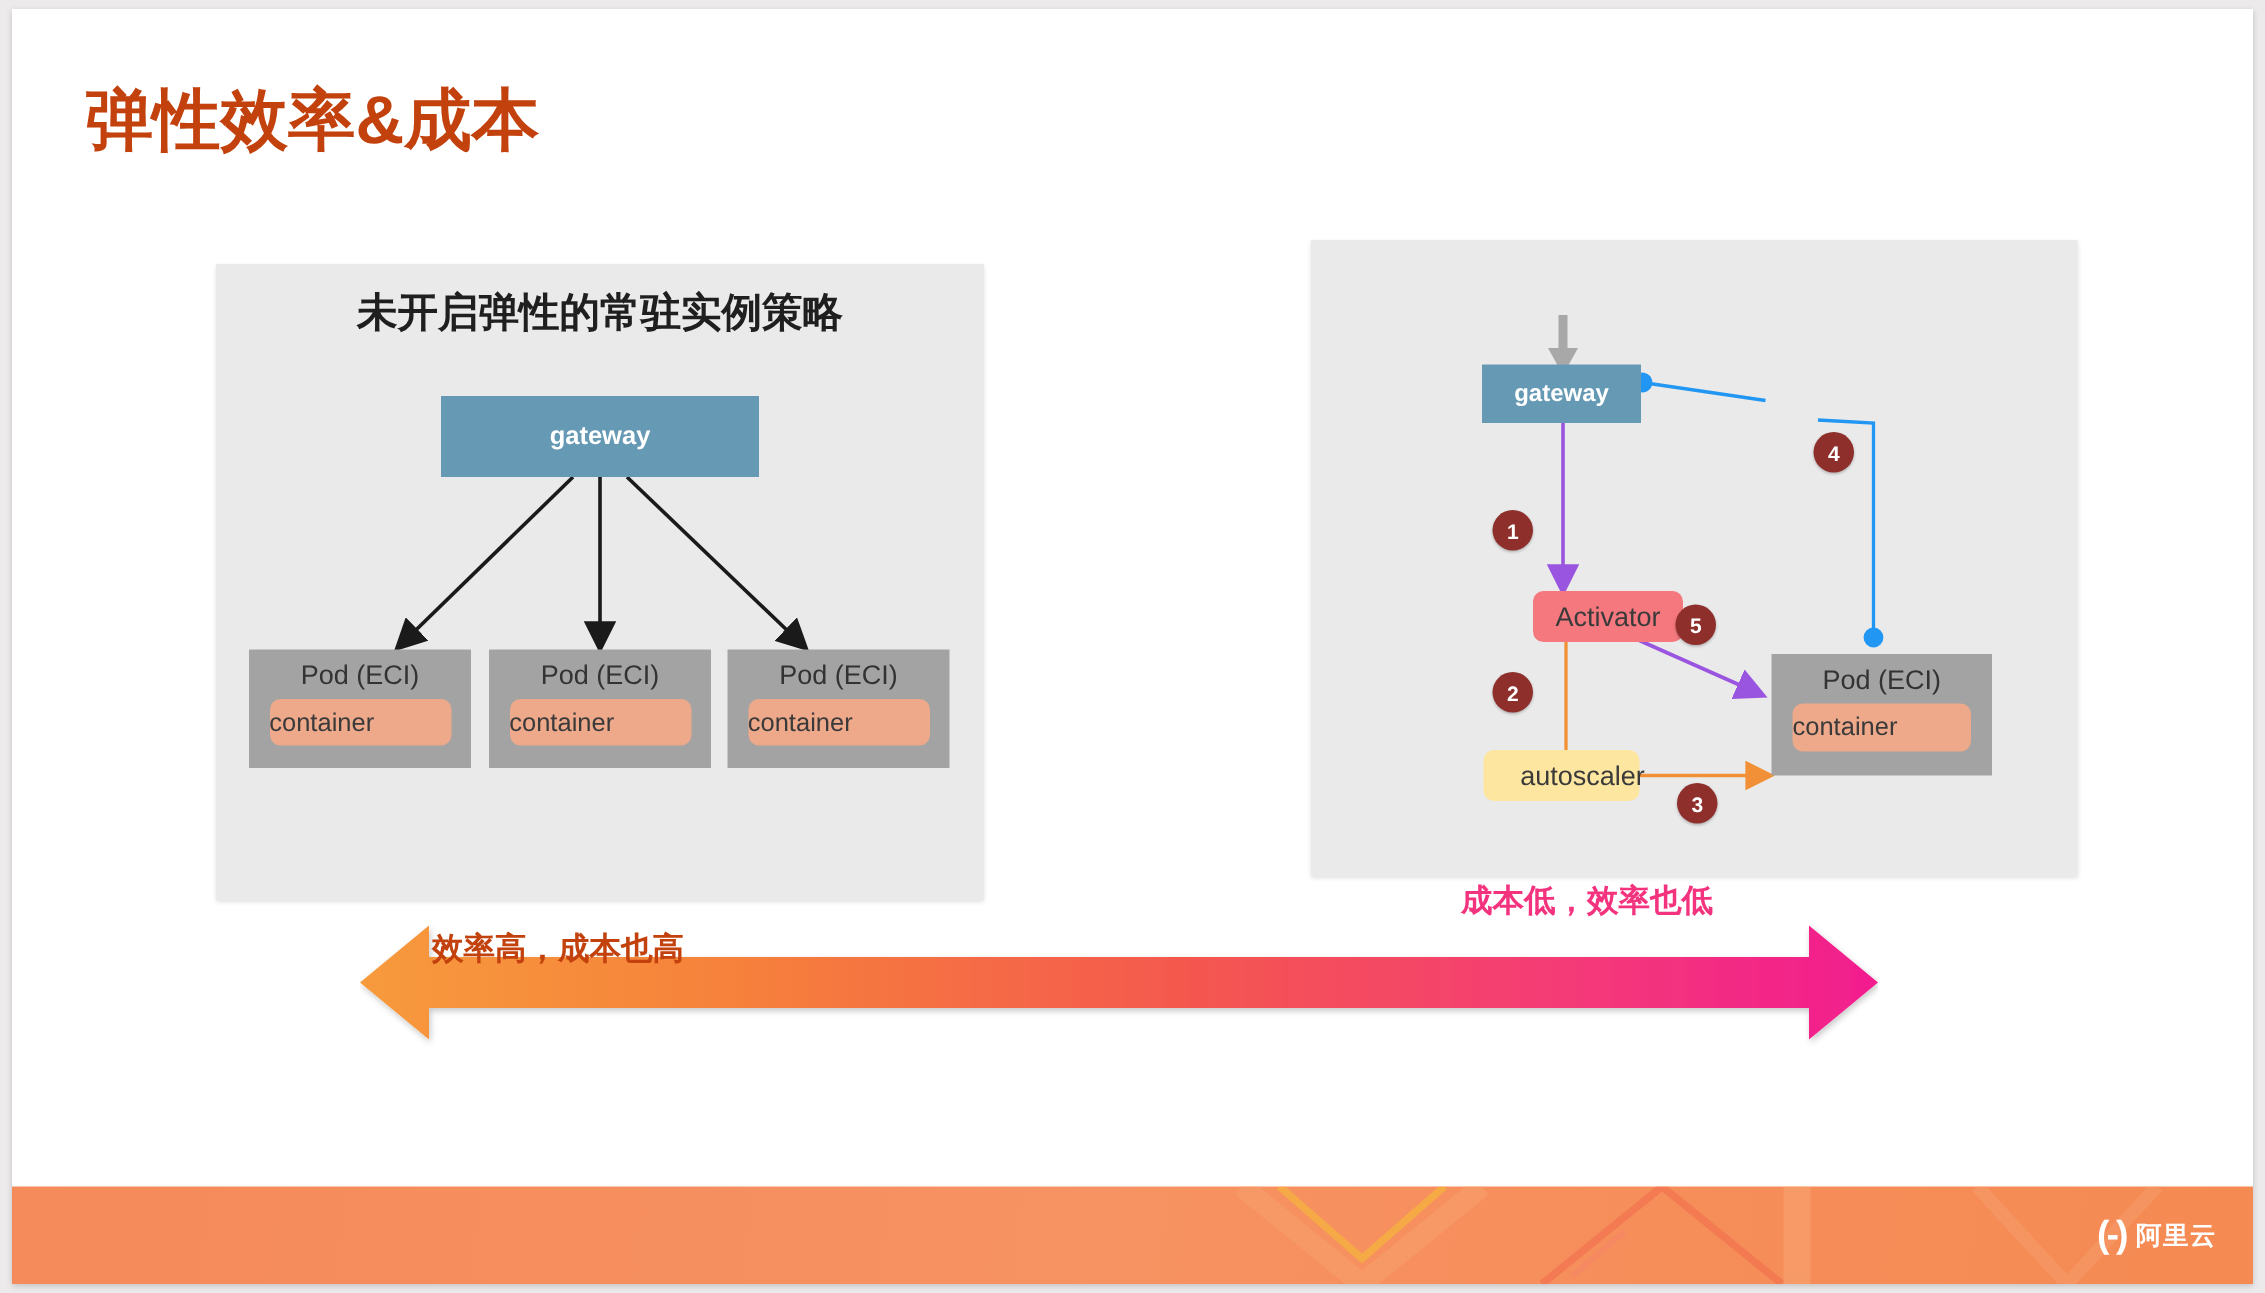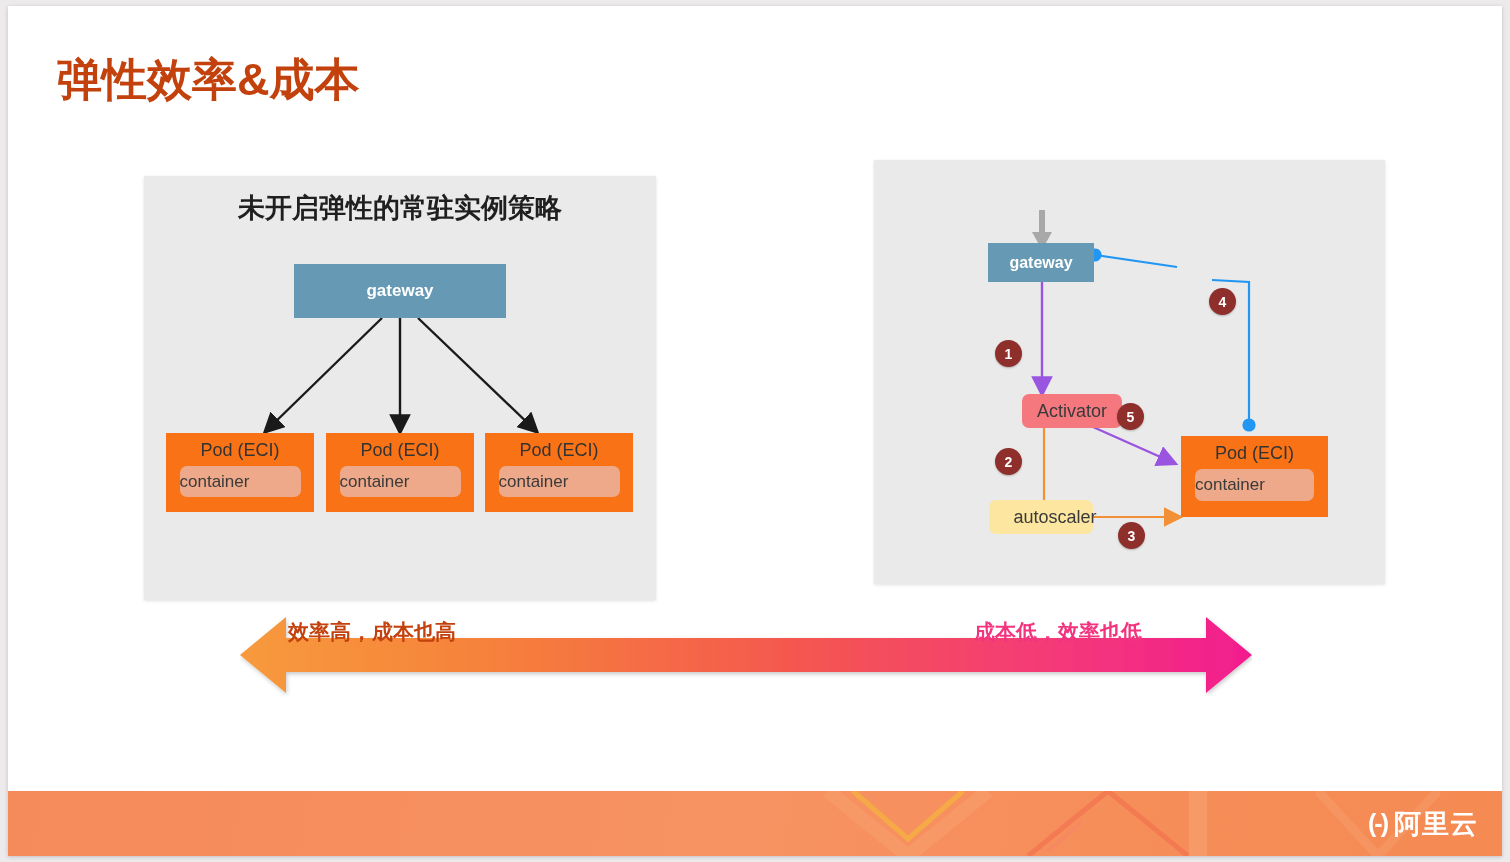--- a/index.html
+++ b/index.html
@@ -70,21 +70,21 @@
   }
 
   .gateway-box {
     background: #6699b3;
     color: #ffffff;
     font-weight: bold;
     font-size: 17px;
   }
 
   .pod-box {
-    background: #f97316;
+    background: #a3a3a3;
     flex-direction: column;
     justify-content: flex-start;
     color: #333333;
   }
   .pod-label {
     font-size: 18px;
     color: #333333;
     margin-top: 7px;
   }
   .container-box {
@@ -150,21 +150,21 @@
     width: 1012px;
     height: 85px;
   }
   .band-label {
     position: absolute;
     font-size: 21px;
     font-weight: bold;
     white-space: nowrap;
   }
   .band-label-left  { left: 280px; top: 612px; color: #c2410c; }
-  .band-label-right { left: 966px; top: 612px; color: #f4337f; }
+  .band-label-right { left: 966px; top: 580px; color: #f4337f; }
 
   
   .footer {
     position: absolute;
     left: 0;
     bottom: 0;
     width: 100%;
     height: 65px;
     background: linear-gradient(100deg, #f58a5a 0%, #f79262 48%, #f58a52 100%);
     overflow: hidden;
@@ -178,21 +178,21 @@
     align-items: center;
     gap: 7px;
   }
   .logo-mark {
     font-size: 25px;
     color: #ffffff;
     font-weight: bold;
     letter-spacing: -2px;
   }
   .logo-text {
-    font-size: 27px;
+    font-size: 17px;
     color: #ffffff;
     font-weight: bold;
     letter-spacing: 1px;
   }
 </style>
 </head>
 <body>
 
 <div class="slide">
 

